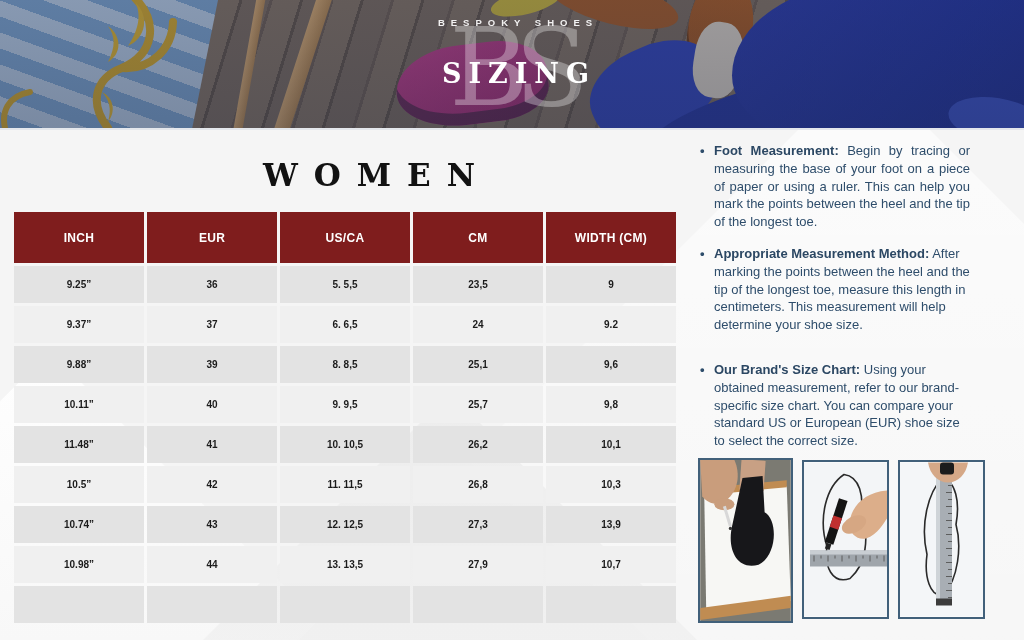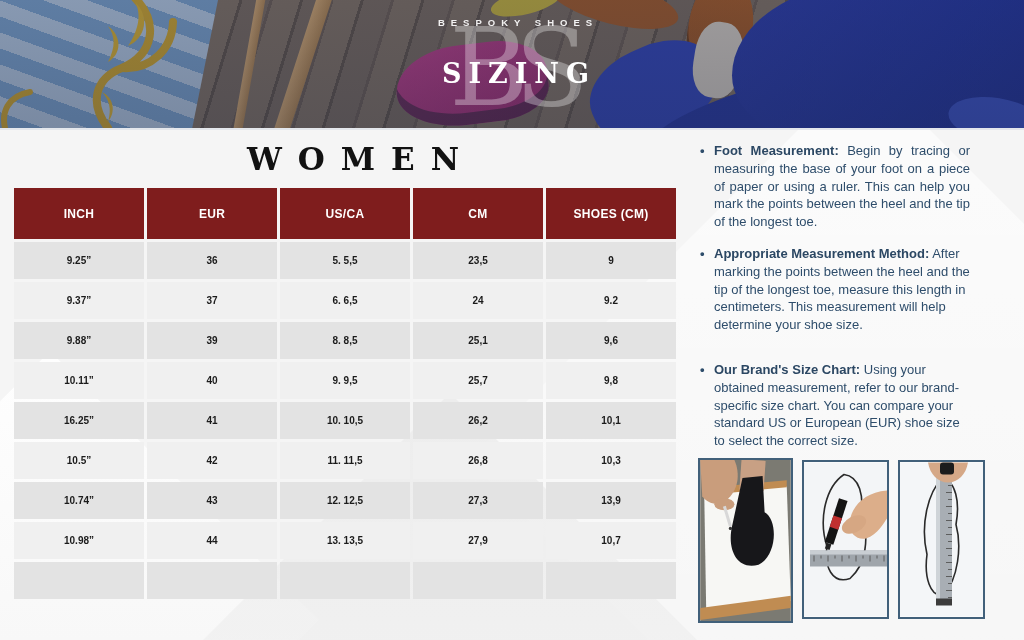--- a/index.html
+++ b/index.html
@@ -57,21 +57,21 @@
         font-size:9.5px;font-weight:bold;letter-spacing:6px;padding-left:6px;}
   .monogram{position:absolute;top:14px;width:100%;text-align:center;
         font-family:"DejaVu Serif",serif;font-size:108px;line-height:1;
         color:rgba(255,255,255,.32);letter-spacing:-14px;padding-right:14px;}
   .hero-title{position:absolute;top:58px;width:100%;text-align:center;color:#fff;
         font-family:"DejaVu Serif",serif;font-size:27px;font-weight:bold;
         letter-spacing:7px;padding-left:7px;}
 
   
   .left-col{position:absolute;top:130px;left:0;width:690px;}
-  .section-title{margin:0;padding-top:11px;width:690px;text-align:center;
+  .section-title{margin:16px;padding-top:11px;width:690px;text-align:center;
         font-family:"DejaVu Serif",serif;font-size:31px;font-weight:bold;color:#121212;
         letter-spacing:16px;padding-left:16px;}
   table.size-table{border-collapse:separate;border-spacing:3px;table-layout:fixed;
         width:668px;margin:8px 11px 0;}
   .size-table th{background:#7f1d1d;color:#fff;height:49px;font-size:12px;
         font-weight:bold;letter-spacing:.3px;}
   .size-table td{height:35px;text-align:center;font-weight:bold;font-size:10px;color:#1b1b1b;}
   .size-table tbody tr:nth-child(odd) td{background:#e3e3e3;}
   .size-table tbody tr:nth-child(even) td{background:#f0f0f0;}
 
@@ -137,21 +137,21 @@
 
   <section class="left-col">
     <h1 class="section-title">WOMEN</h1>
     <table class="size-table">
       <thead>
         <tr>
           <th>INCH</th>
           <th>EUR</th>
           <th>US/CA</th>
           <th>CM</th>
-          <th>SHOES (CM)</th>
+          <th>WIDTH (CM)</th>
         </tr>
       </thead>
       <tbody>
         <tr>
           <td>9.25”</td>
           <td>36</td>
           <td>5. 5,5</td>
           <td>23,5</td>
           <td>9</td>
         </tr>
@@ -170,21 +170,21 @@
           <td>9,6</td>
         </tr>
         <tr>
           <td>10.11”</td>
           <td>40</td>
           <td>9. 9,5</td>
           <td>25,7</td>
           <td>9,8</td>
         </tr>
         <tr>
-          <td>16.25”</td>
+          <td>11.48”</td>
           <td>41</td>
           <td>10. 10,5</td>
           <td>26,2</td>
           <td>10,1</td>
         </tr>
         <tr>
           <td>10.5”</td>
           <td>42</td>
           <td>11. 11,5</td>
           <td>26,8</td>

